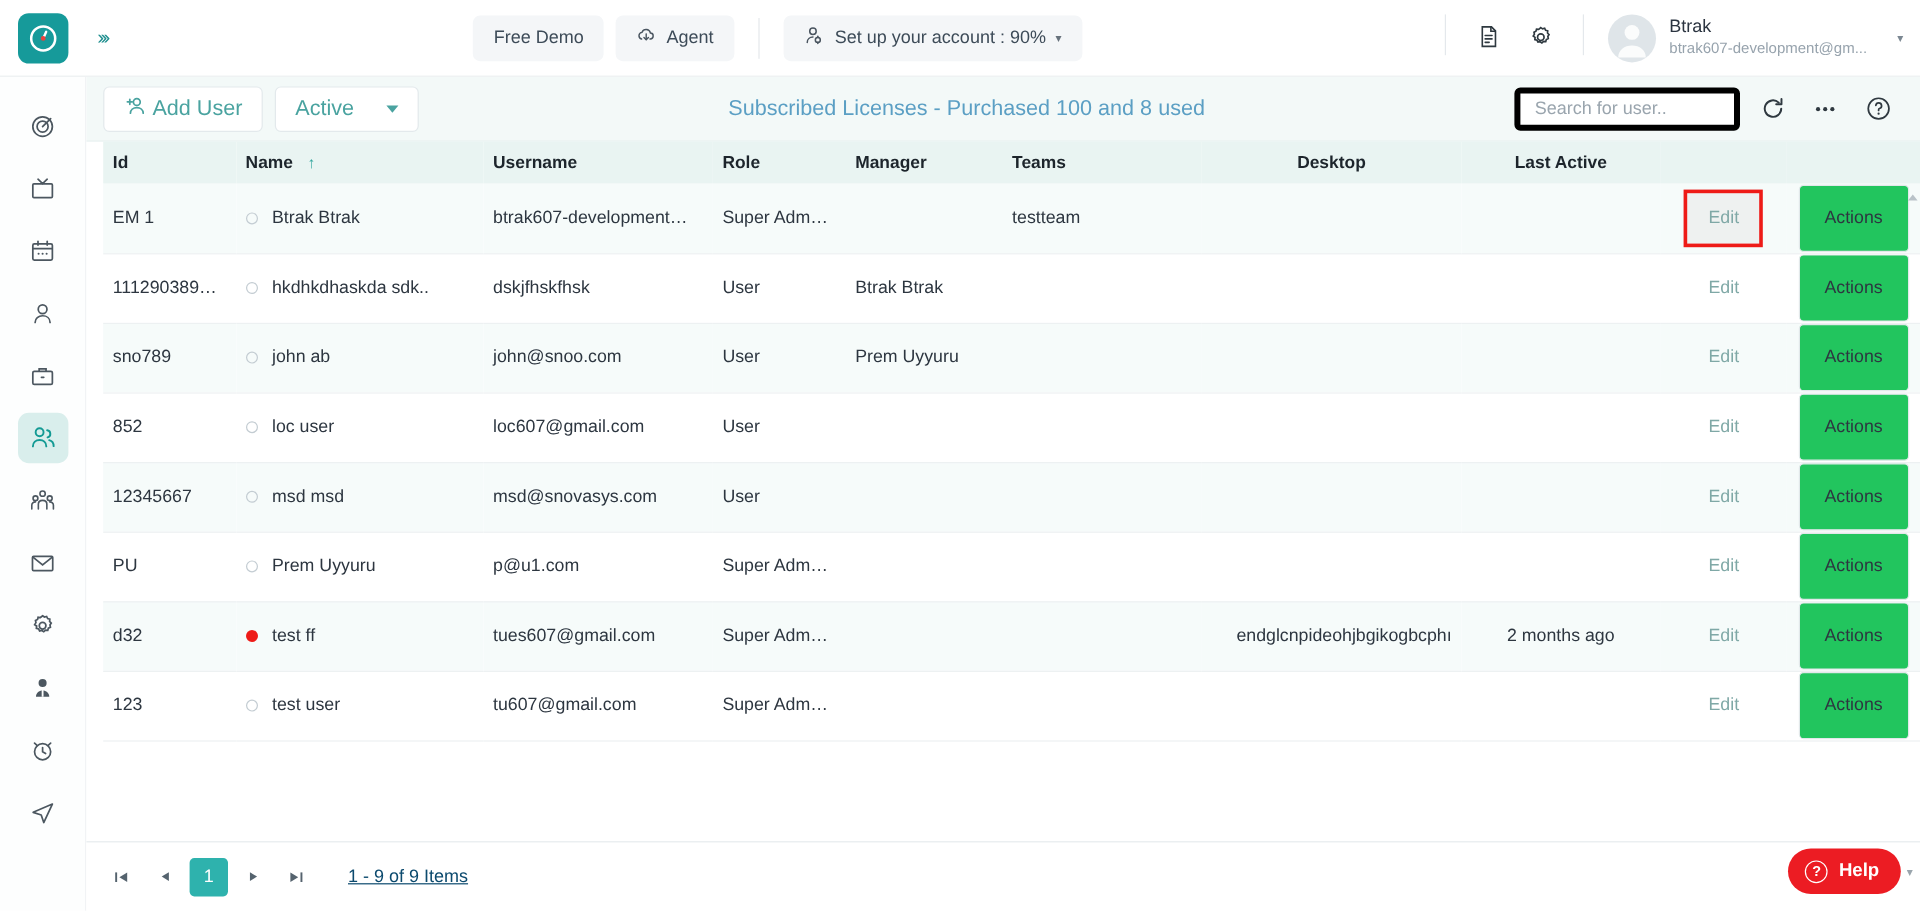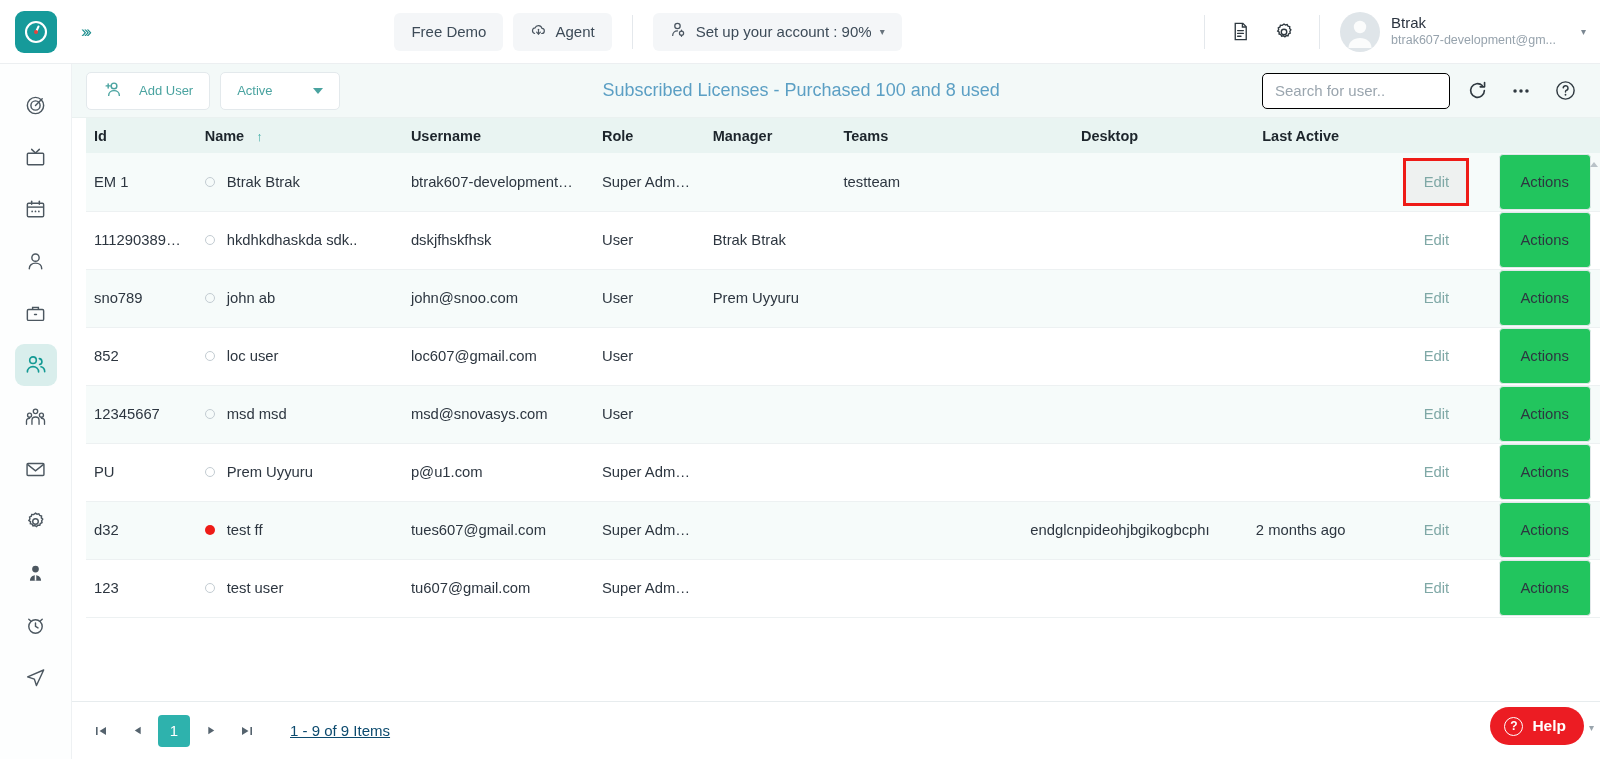--- a/index.html
+++ b/index.html
@@ -31,21 +31,21 @@
     margin-left: -4px;
   }
   .topnav { flex: 1; display: flex; align-items: center; justify-content: center; gap: 10px; }
   .navchip {
     height: 38px; padding: 0 17px; border-radius: 6px;
     background: #f4f6f8; color: #3d4b58; font-size: 15px;
     display: flex; align-items: center; gap: 8px; cursor: pointer;
     white-space: nowrap;
   }
   .vdiv { width: 1px; height: 34px; background: #e4e8ec; margin: 0 10px; }
-  .topicons { display: flex; align-items: center; gap: 6px; padding-right: 6px; }
+  .topicons { display: flex; gap: 6px; padding-right: 6px; }
   .icobtn {
     width: 38px; height: 38px; border-radius: 6px;
     display: flex; align-items: center; justify-content: center;
     color: #4a5560; cursor: pointer;
   }
   .profile { display: flex; align-items: center; gap: 11px; padding: 0 8px 0 4px; cursor: pointer; }
   .avatar {
     width: 40px; height: 40px; border-radius: 50%;
     background: #dfe5e9; display: flex; align-items: flex-end; justify-content: center;
     overflow: hidden;
@@ -75,30 +75,30 @@
   
   .content { flex: 1; min-width: 0; display: flex; flex-direction: column; background: #ffffff; }
 
   .toolbar {
     height: 54px; min-height: 54px; background: #f3f9f8;
     display: flex; align-items: center; padding: 0 18px 0 14px;
     gap: 10px; border-bottom: 1px solid #eaf1f0;
   }
   .btn-out {
     height: 38px; padding: 0 16px; border: 1px solid #e3e9ec; border-radius: 5px;
-    background: #ffffff; color: #4aa3a0; font-size: 13px;
-    display: flex; align-items: center; gap: 17px; cursor: pointer; white-space: nowrap;
+    background: #ffffff; color: #4aa3a0; font-size: 18px;
+    display: flex; align-items: center; gap: 5px; cursor: pointer; white-space: nowrap;
   }
   .btn-out.select { justify-content: space-between; min-width: 120px; }
   .caret-t { width: 0; height: 0; border-left: 5px solid transparent; border-right: 5px solid transparent; border-top: 6px solid #4aa3a0; }
   .toolbar-title {
     flex: 1; text-align: center; color: #5b9fc4; font-size: 18px; white-space: nowrap;
   }
   .searchbox {
-    width: 188px; height: 36px; border: 1px solid #000000; border-radius: 5px;
+    width: 188px; height: 36px; border: 5px solid #000000; border-radius: 5px;
     background: #fff; padding: 0 12px; font-size: 15px; color: #35414c;
     font-family: "Liberation Sans", sans-serif; outline: none;
   }
   .searchbox::placeholder { color: #9aa5ae; }
   .tool-ico { width: 34px; height: 34px; display: flex; align-items: center; justify-content: center; color: #2f3940; cursor: pointer; }
 
   
   .tablewrap { flex: 1; min-height: 0; display: flex; flex-direction: column; padding-left: 14px; position: relative; }
   table { width: 100%; border-collapse: collapse; table-layout: fixed; }
   thead th {

